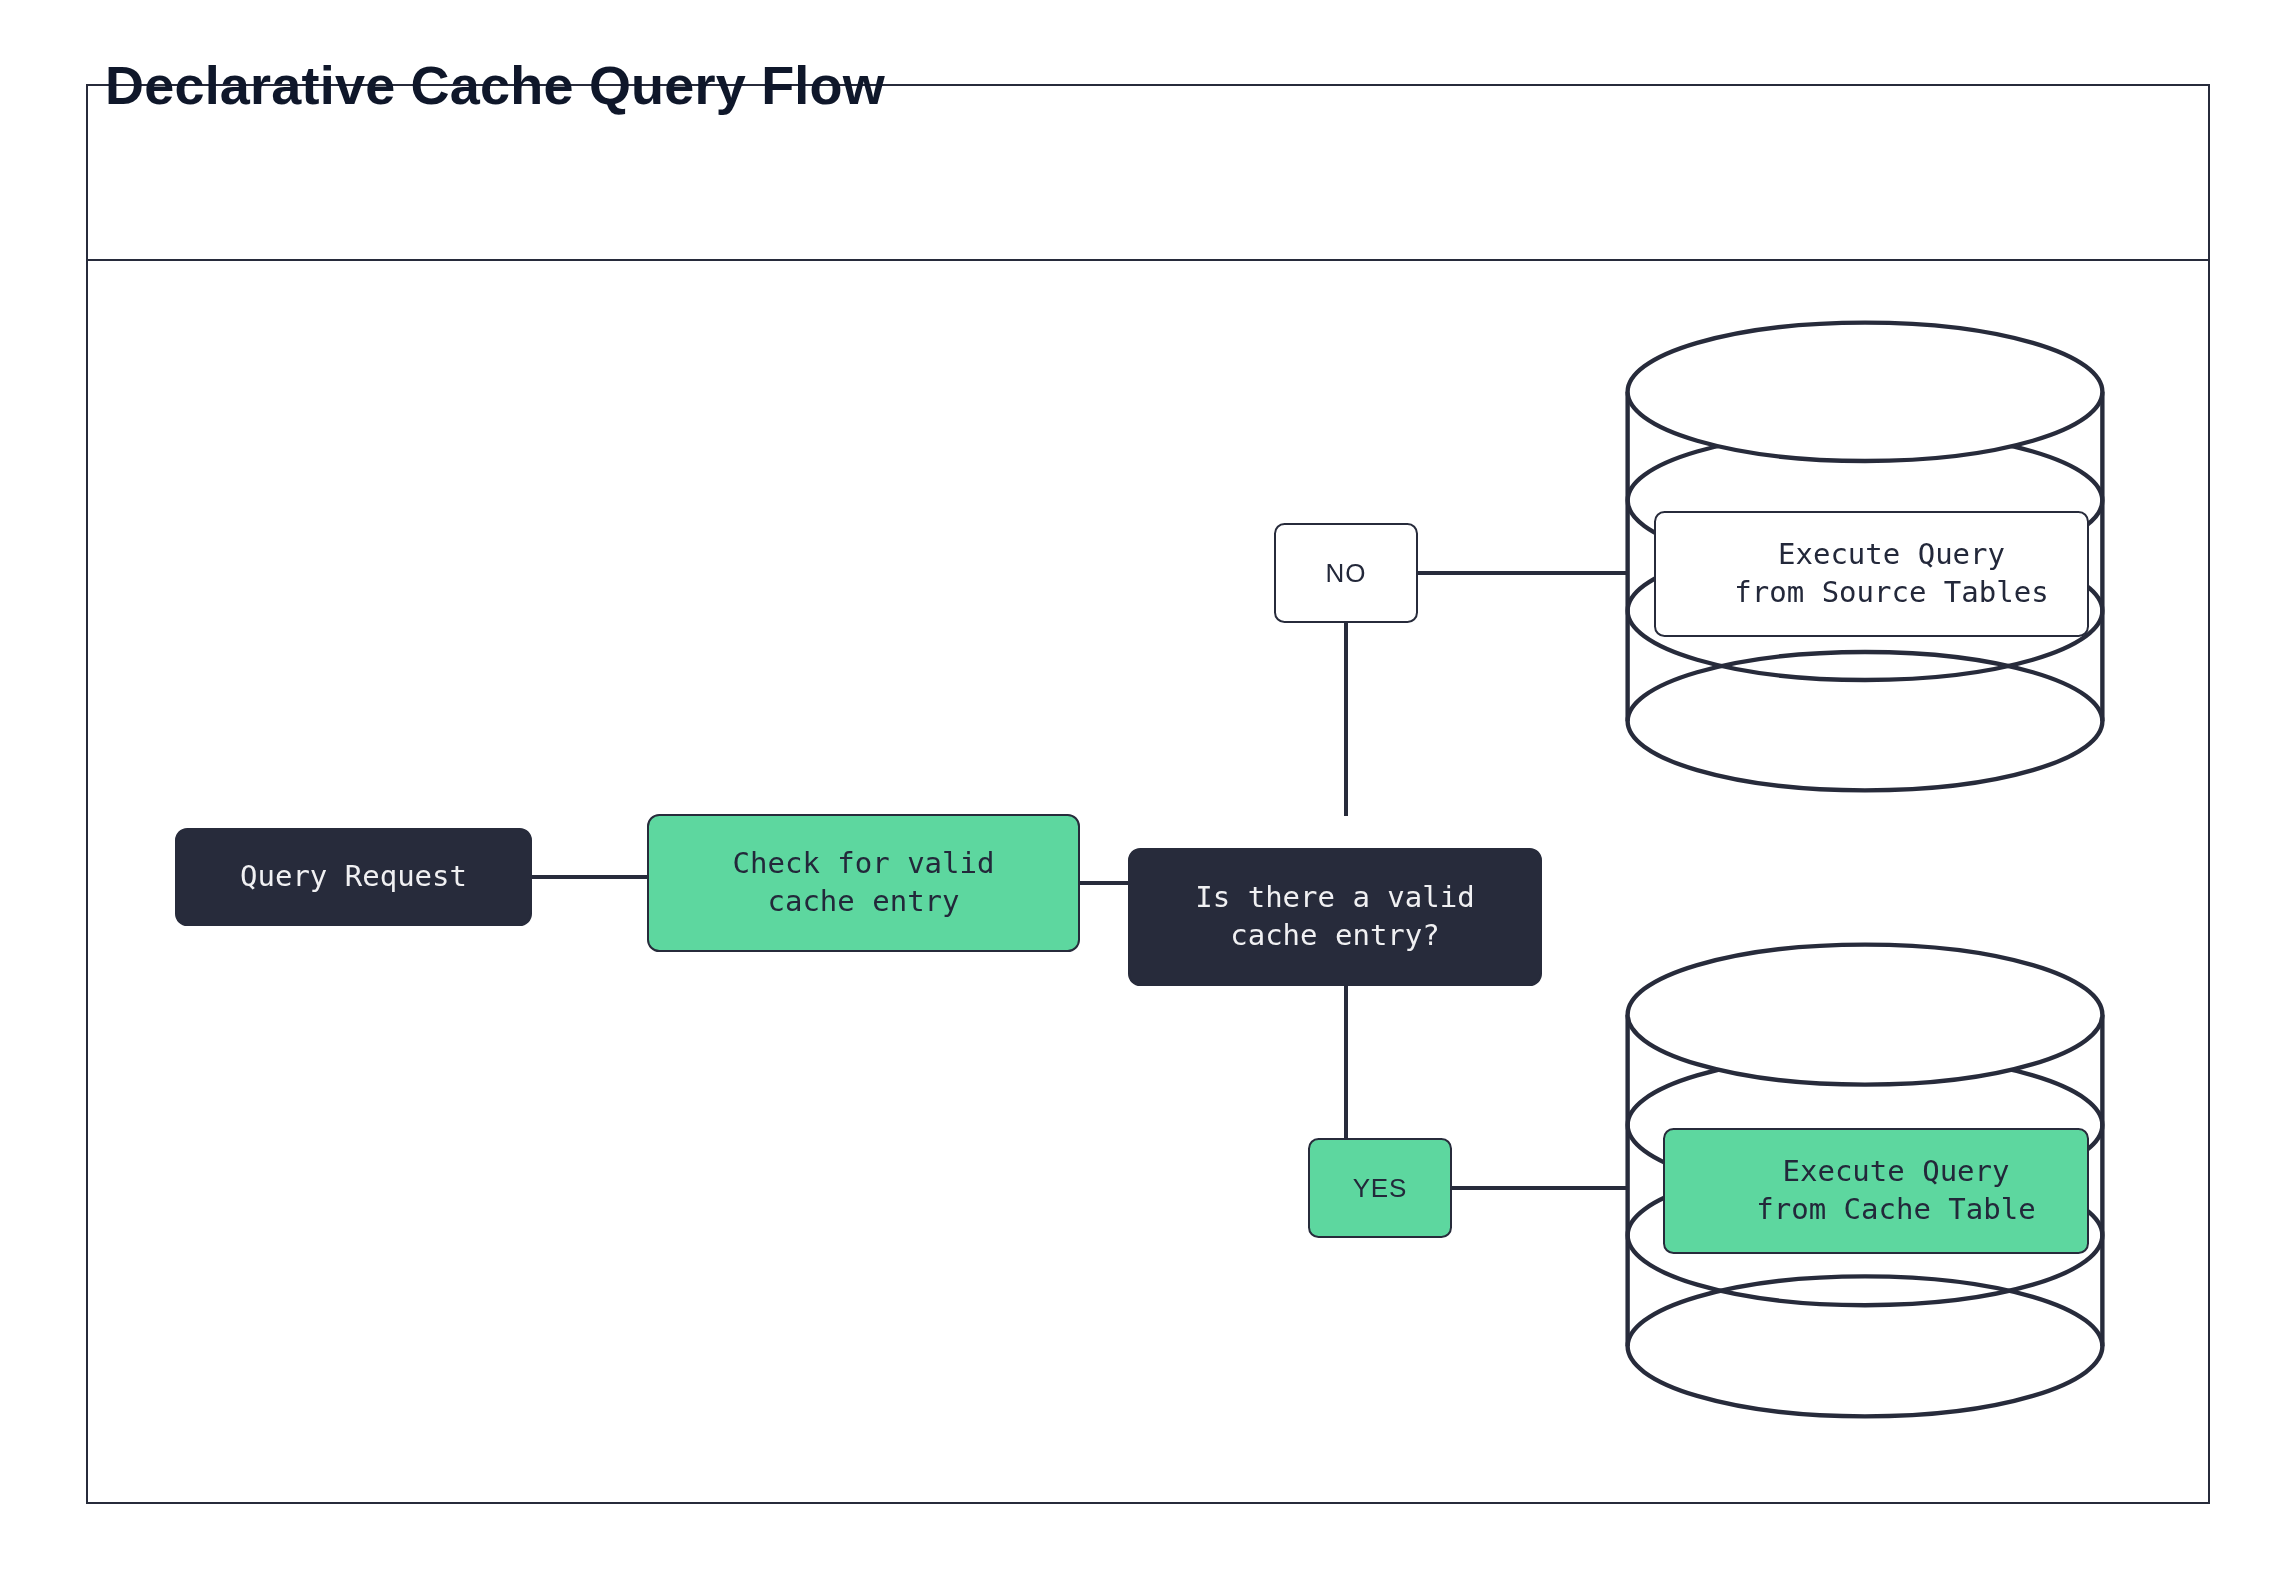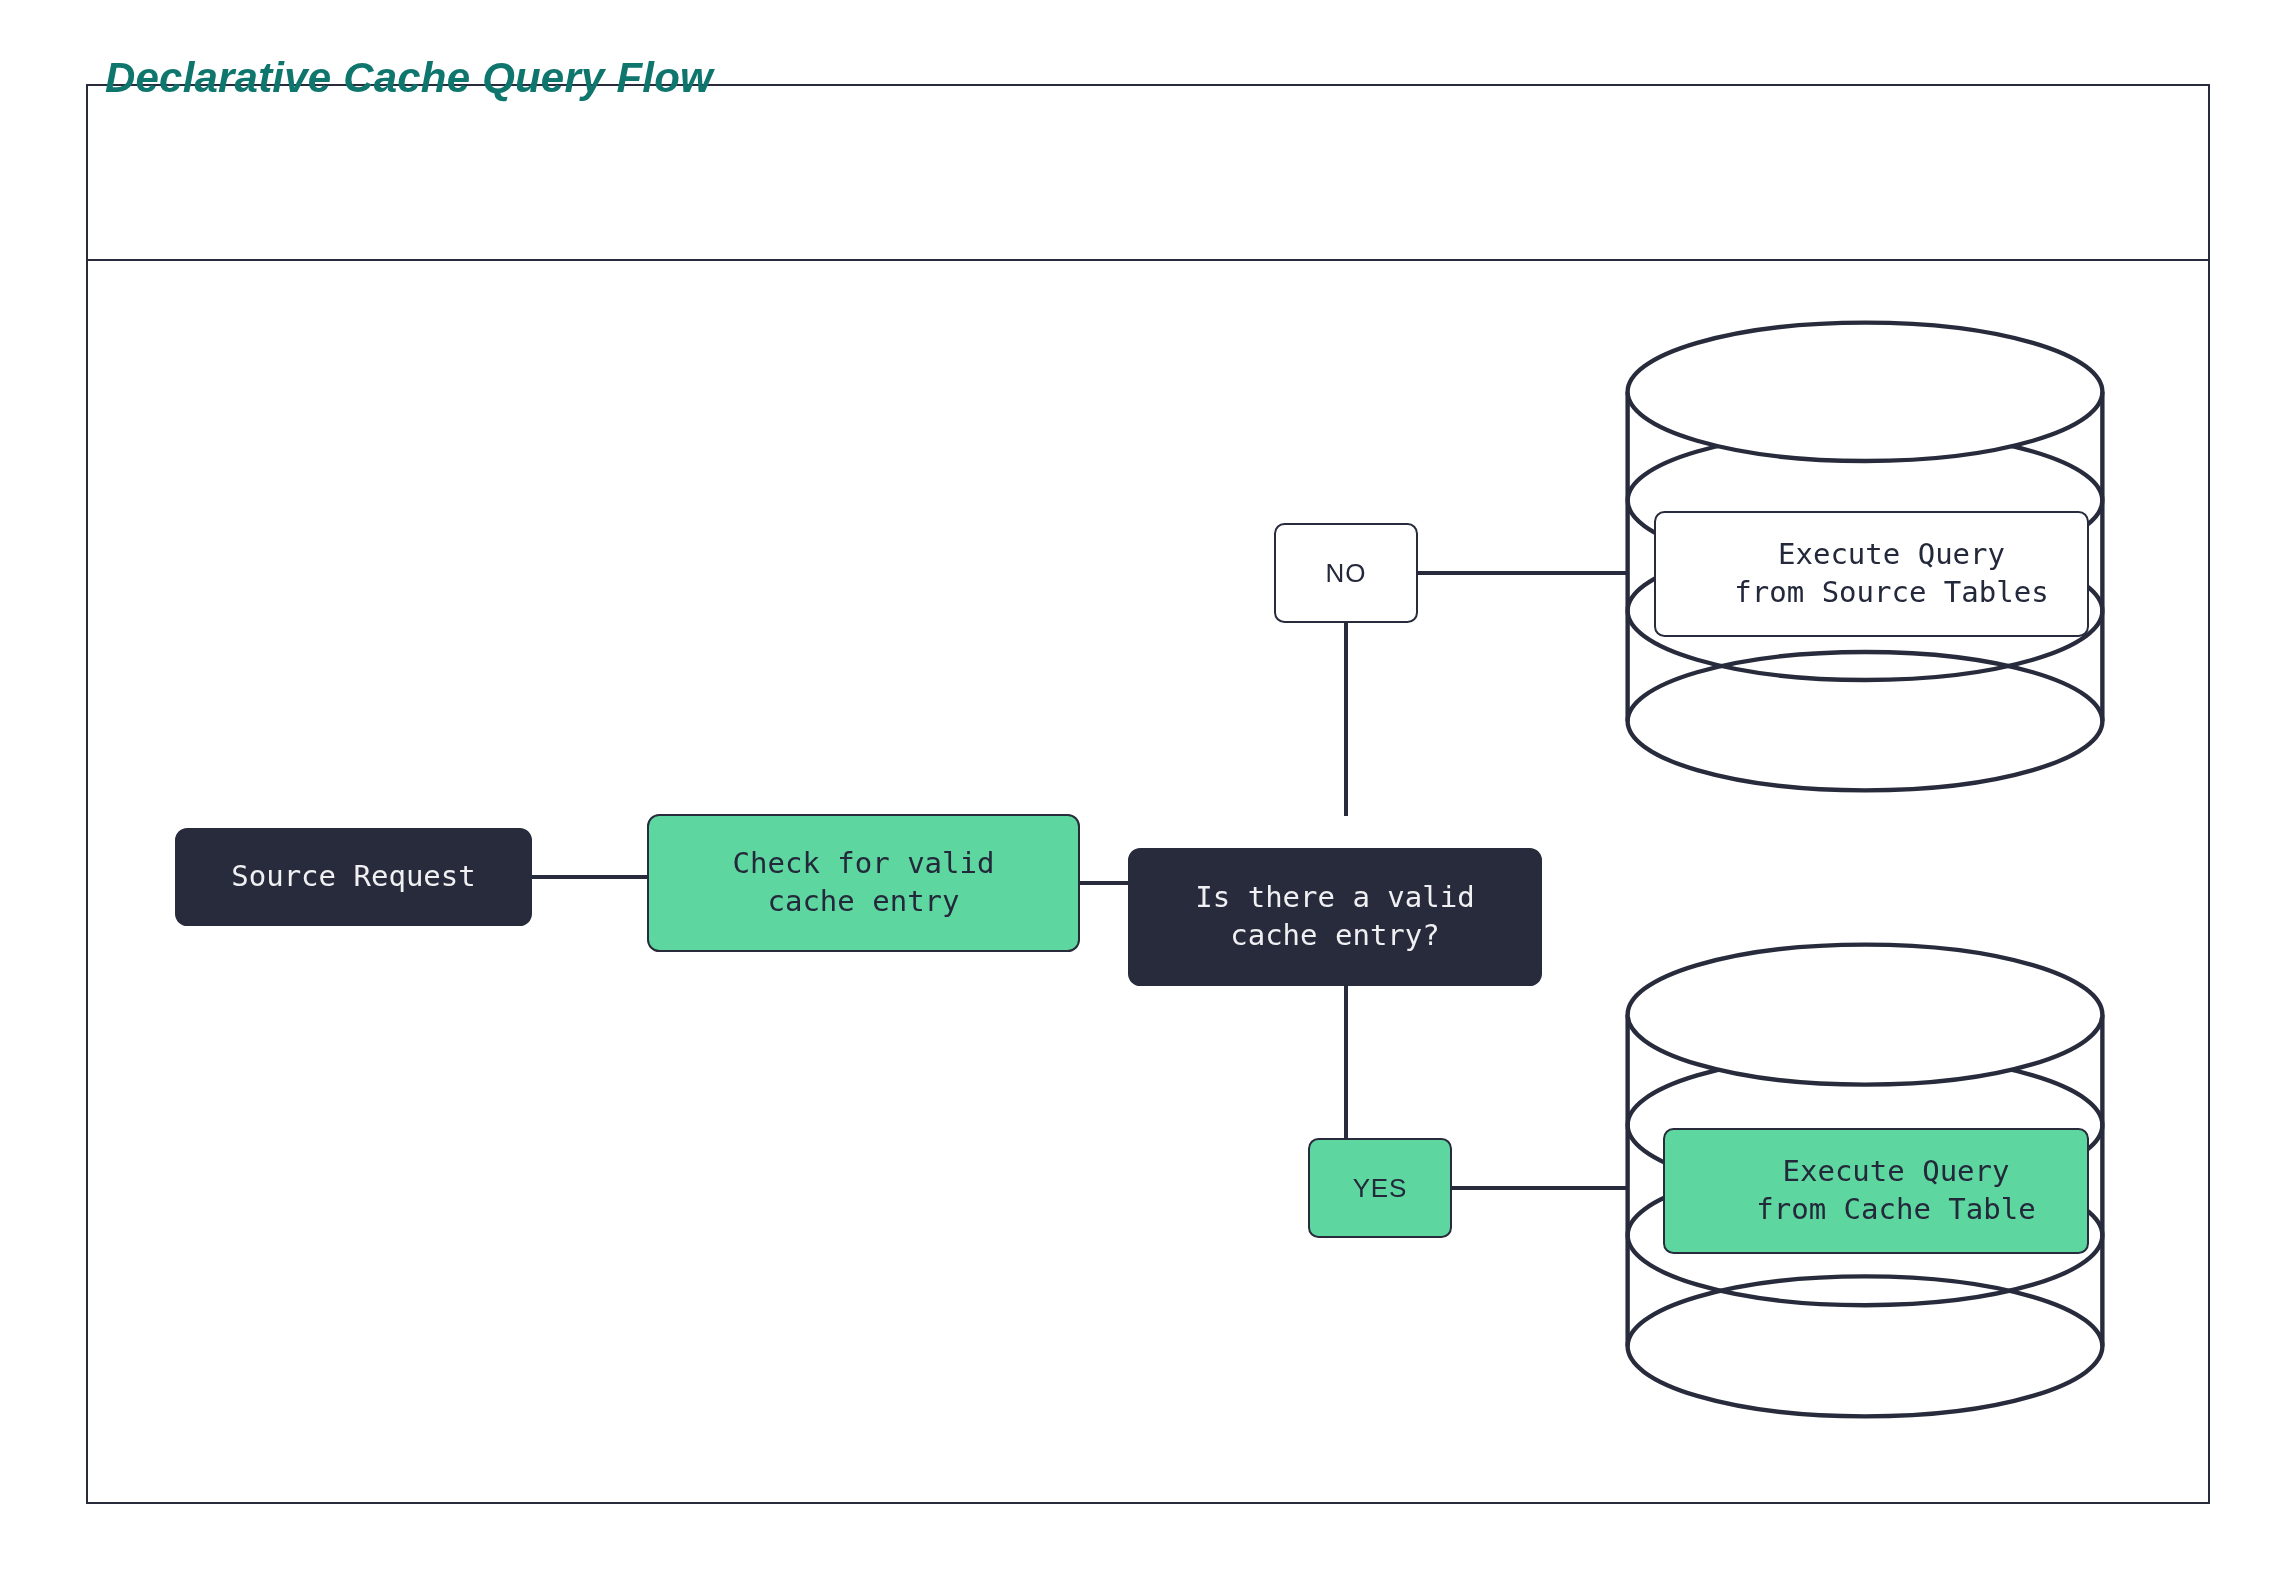--- a/index.html
+++ b/index.html
@@ -39,26 +39,25 @@
     top: 84px;
     width: 2124px;
     height: 177px;
     border-bottom: 2.6px solid #272b3b;
     box-sizing: border-box;
   }
   .title-text {
     position: absolute;
     left: 105px;
     top: 54px;
-    font-size: 42px;
+    font-size: 54px;
     font-weight: bold;
-    color: #0f766e;
+    color: #0f172a;
     letter-spacing: 0.2px;
     white-space: nowrap;
-    font-style: italic;
   }
 
   
   .node {
     position: absolute;
     box-sizing: border-box;
     display: flex;
     align-items: center;
     justify-content: center;
     text-align: center;
@@ -190,21 +189,21 @@
   <div class="title-bar"></div>
   <div class="title-text">Declarative Cache Query Flow</div>
 
   <div class="conn conn-h" id="conn-req-check"></div>
   <div class="conn conn-h" id="conn-check-decision"></div>
   <div class="conn conn-v" id="conn-decision-no"></div>
   <div class="conn conn-h" id="conn-no-source"></div>
   <div class="conn conn-v" id="conn-decision-yes"></div>
   <div class="conn conn-h" id="conn-yes-cache"></div>
 
-  <div class="node node-dark" id="node-query-request">Source Request</div>
+  <div class="node node-dark" id="node-query-request">Query Request</div>
 
   <div class="node node-green" id="node-check-cache">Check for valid
 cache entry</div>
 
   <div class="node node-dark" id="node-decision">Is there a valid
 cache entry?</div>
 
   <div class="branch-label" id="label-no">NO</div>
 
   <div class="branch-label" id="label-yes">YES</div>

